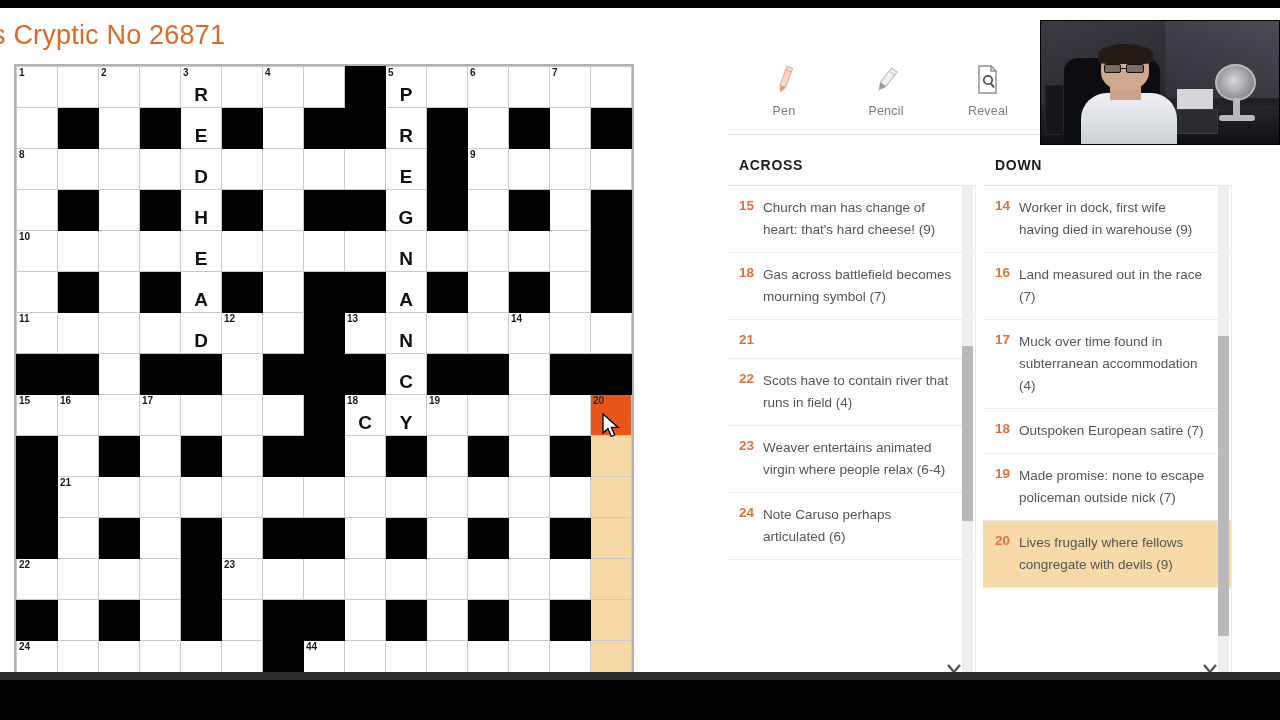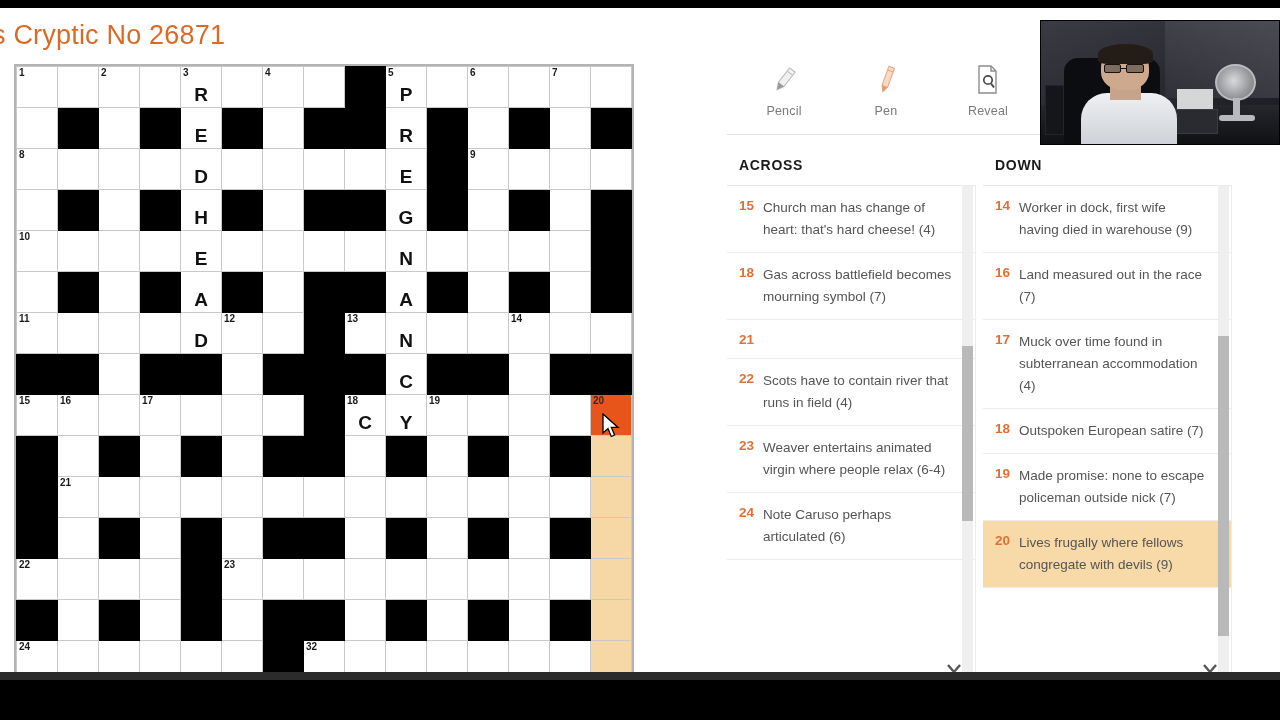--- a/index.html
+++ b/index.html
@@ -616,71 +616,71 @@
               <td>
                 <span class="cellnum">24</span>
               </td>
               <td></td>
               <td></td>
               <td></td>
               <td></td>
               <td></td>
               <td class="blk"></td>
               <td>
-                <span class="cellnum">32</span>
+                <span class="cellnum">44</span>
               </td>
               <td></td>
               <td></td>
               <td></td>
               <td></td>
               <td></td>
               <td></td>
               <td class="shade"></td>
             </tr>
           </tbody>
       </table>
     </div>
 
     <svg id="mouse-cursor" viewBox="0 0 18 26">
       <polygon points="1,1 1,20 6,15.5 9.3,23.5 12.6,22 9.4,14.4 16,14.4" fill="#ffffff" stroke="#000000" stroke-width="1.3"></polygon>
     </svg>
 
     <div id="right-panel">
 
       <div id="toolbar">
+
+        <div class="tool">
+          <span class="ticon">
+            <svg width="28" height="34" viewBox="0 0 28 34">
+              <g transform="rotate(20 14 17)">
+                <path d="M12 3 L18 3 L18 23 L15 29 L12 23 Z" fill="#f7d9c6" stroke="#e8ab86" stroke-width="1.1"></path>
+                <path d="M12 23 L18 23 L15 29 Z" fill="#e39a6e"></path>
+                <line x1="12" y1="7" x2="18" y2="7" stroke="#e8ab86" stroke-width="1"></line>
+              </g>
+            </svg>
+          </span>
+          <span class="tlabel">Pen</span>
+        </div>
 
         <div class="tool">
           <span class="ticon">
             <svg width="32" height="34" viewBox="0 0 32 34">
               <g transform="rotate(38 16 17)">
                 <path d="M13 4 L20 4 L20 22 L16.5 29 L13 22 Z" fill="#f1f1f1" stroke="#bdbdbd" stroke-width="1.1"></path>
                 <path d="M13 22 L20 22 L16.5 29 Z" fill="#9a9a9a"></path>
                 <line x1="13" y1="8" x2="20" y2="8" stroke="#bdbdbd" stroke-width="1"></line>
               </g>
             </svg>
           </span>
           <span class="tlabel">Pencil</span>
         </div>
 
         <div class="tool">
           <span class="ticon">
             <svg width="28" height="34" viewBox="0 0 28 34">
-              <g transform="rotate(20 14 17)">
-                <path d="M12 3 L18 3 L18 23 L15 29 L12 23 Z" fill="#f7d9c6" stroke="#e8ab86" stroke-width="1.1"></path>
-                <path d="M12 23 L18 23 L15 29 Z" fill="#e39a6e"></path>
-                <line x1="12" y1="7" x2="18" y2="7" stroke="#e8ab86" stroke-width="1"></line>
-              </g>
-            </svg>
-          </span>
-          <span class="tlabel">Pen</span>
-        </div>
-
-        <div class="tool">
-          <span class="ticon">
-            <svg width="28" height="34" viewBox="0 0 28 34">
               <path d="M5 3 H17 L22 8 V30 H5 Z" fill="#ffffff" stroke="#8d8d8d" stroke-width="1.4"></path>
               <path d="M17 3 L17 8 L22 8" fill="none" stroke="#8d8d8d" stroke-width="1.4"></path>
               <circle cx="14" cy="17" r="4.2" fill="none" stroke="#4a4a4a" stroke-width="1.7"></circle>
               <line x1="17" y1="20.5" x2="20" y2="24.5" stroke="#4a4a4a" stroke-width="2"></line>
             </svg>
           </span>
           <span class="tlabel">Reveal</span>
         </div>
 
         <div class="tool">
@@ -697,21 +697,21 @@
       </div>
 
       <div id="clue-cols">
 
         <div class="clue-col">
           <div class="clue-head">ACROSS</div>
           <div class="clue-list" id="across-list">
 
           <div class="clue">
                 <span class="cnum">15</span>
-                <span class="ctext">Church man has change of heart: that's hard cheese! (4)</span>
+                <span class="ctext">Church man has change of heart: that's hard cheese! (9)</span>
               </div>
               <div class="clue">
                 <span class="cnum">18</span>
                 <span class="ctext">Gas across battlefield becomes mourning symbol (7)</span>
               </div>
               <div class="clue">
                 <span class="cnum">21</span>
               </div>
               <div class="clue">
                 <span class="cnum">22</span>

